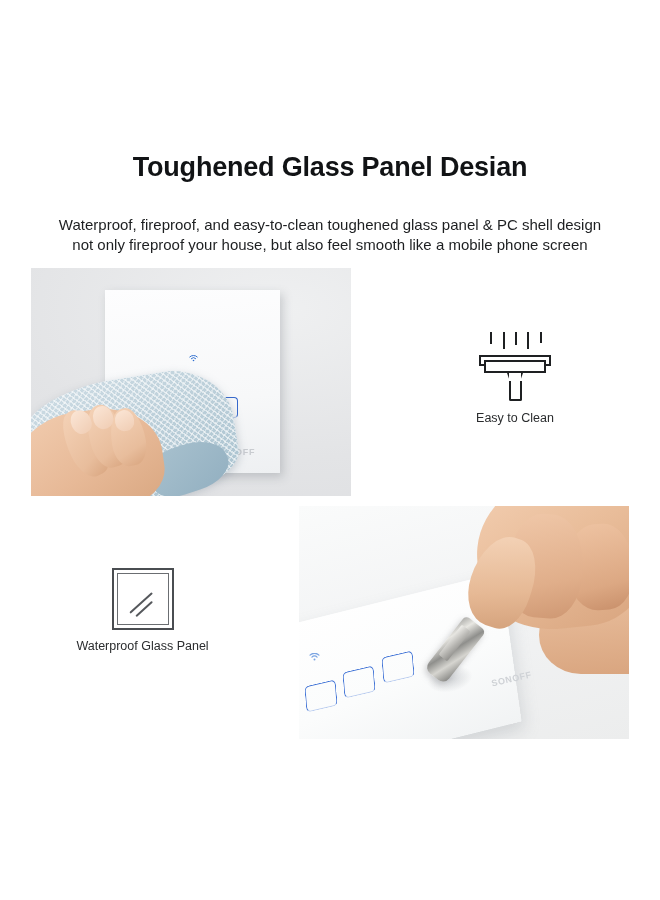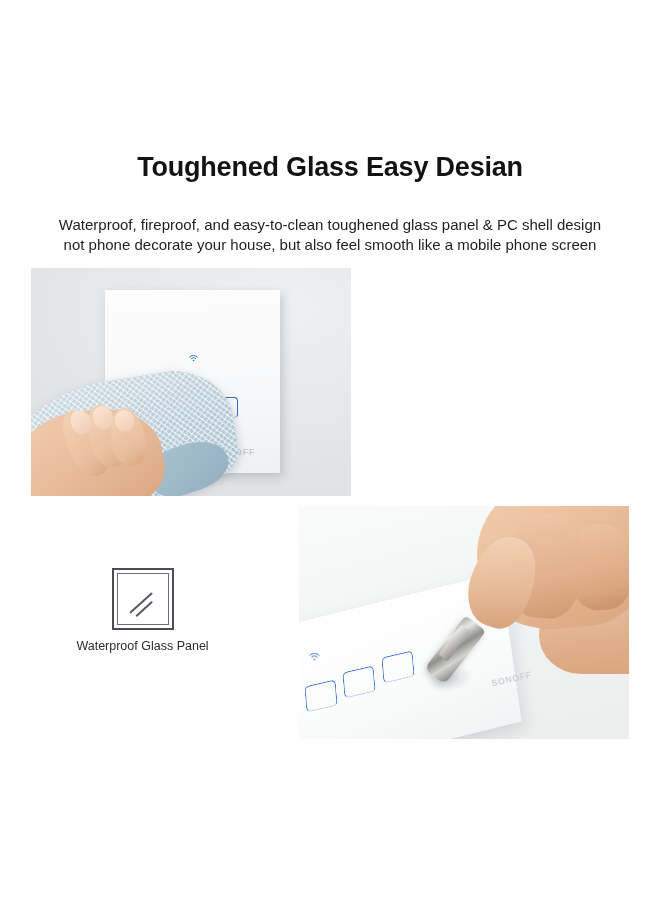--- a/index.html
+++ b/index.html
@@ -291,24 +291,24 @@
     position: absolute; background: #55585c; height: 1.6px; border-radius: 1px;
   }
   .gl-s1 { left: 14px; top: 34px; width: 30px; transform: rotate(-42deg); }
   .gl-s2 { left: 21px; top: 40px; width: 22px; transform: rotate(-42deg); }
 </style>
 </head>
 <body>
 
 <div class="page">
 
-  <div class="title">Toughened Glass Easy Desian</div>
+  <div class="title">Toughened Glass Panel Desian</div>
   <div class="subtitle">
     <div>Waterproof, fireproof, and easy-to-clean toughened glass panel &amp; PC shell design</div>
-    <div>not phone decorate your house, but also feel smooth like a mobile phone screen</div>
+    <div>not only fireproof your house, but also feel smooth like a mobile phone screen</div>
   </div>
 
   <div class="photo" id="photo-clean">
     <div class="p1-bg"></div>
 
     <div class="p1-panel">
       <div class="p1-foam"></div>
 
       <div class="p1-wifi">
         <svg viewBox="0 0 12 9" width="9" height="7">
@@ -329,20 +329,36 @@
     <div class="p1-cloth-fold"></div>
     <div class="p1-hand"></div>
     <div class="p1-finger p1-f1"></div>
     <div class="p1-finger p1-f2"></div>
     <div class="p1-finger p1-f3"></div>
     <div class="p1-nail p1-n1"></div>
     <div class="p1-nail p1-n2"></div>
     <div class="p1-nail p1-n3"></div>
   </div>
 
+  <div class="feature" id="feature-clean">
+    <div class="icon-wrap">
+      <div class="squeegee">
+        <div class="sq-line sq-l1"></div>
+        <div class="sq-line sq-l2"></div>
+        <div class="sq-line sq-l3"></div>
+        <div class="sq-line sq-l4"></div>
+        <div class="sq-line sq-l5"></div>
+        <div class="sq-head"></div>
+        <div class="sq-blade"></div>
+        <div class="sq-neck"></div>
+        <div class="sq-handle"></div>
+      </div>
+    </div>
+    <div class="feature-label">Easy to Clean</div>
+  </div>
 
   <div class="feature" id="feature-glass">
     <div class="icon-wrap">
       <div class="glass-icon">
         <div class="gl-outer"></div>
         <div class="gl-inner"></div>
         <div class="gl-shine gl-s1"></div>
         <div class="gl-shine gl-s2"></div>
       </div>
     </div>

